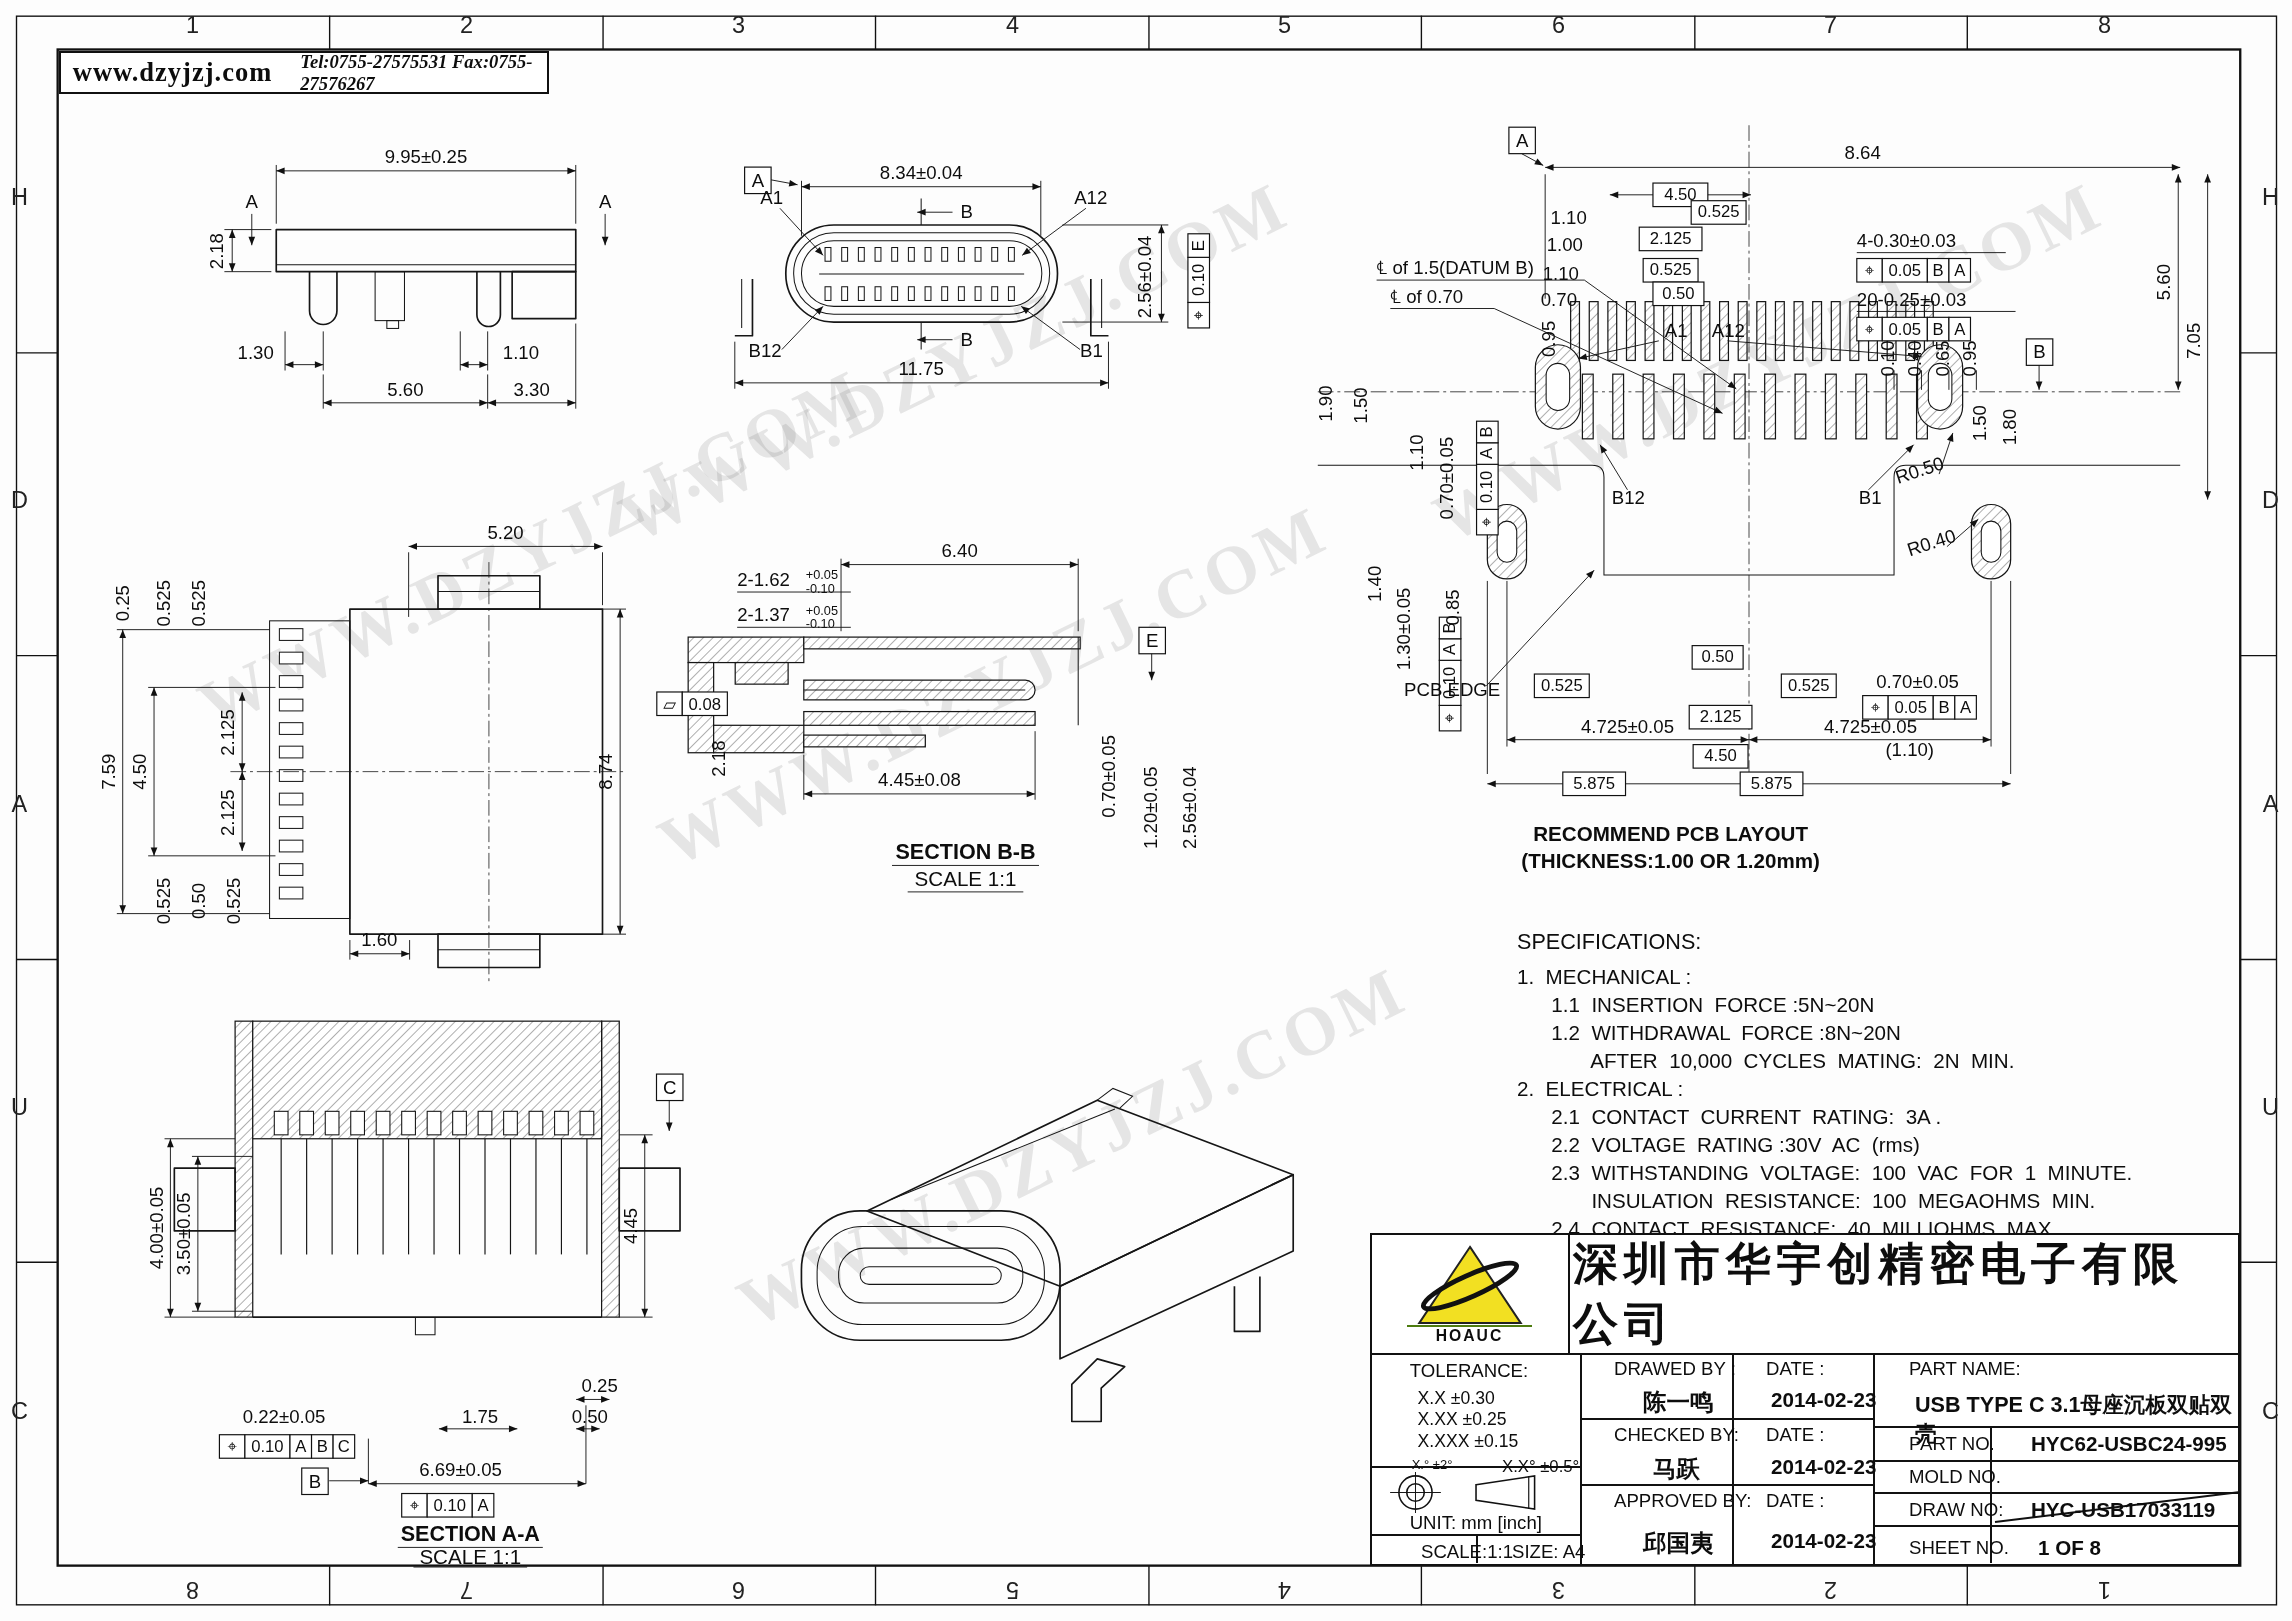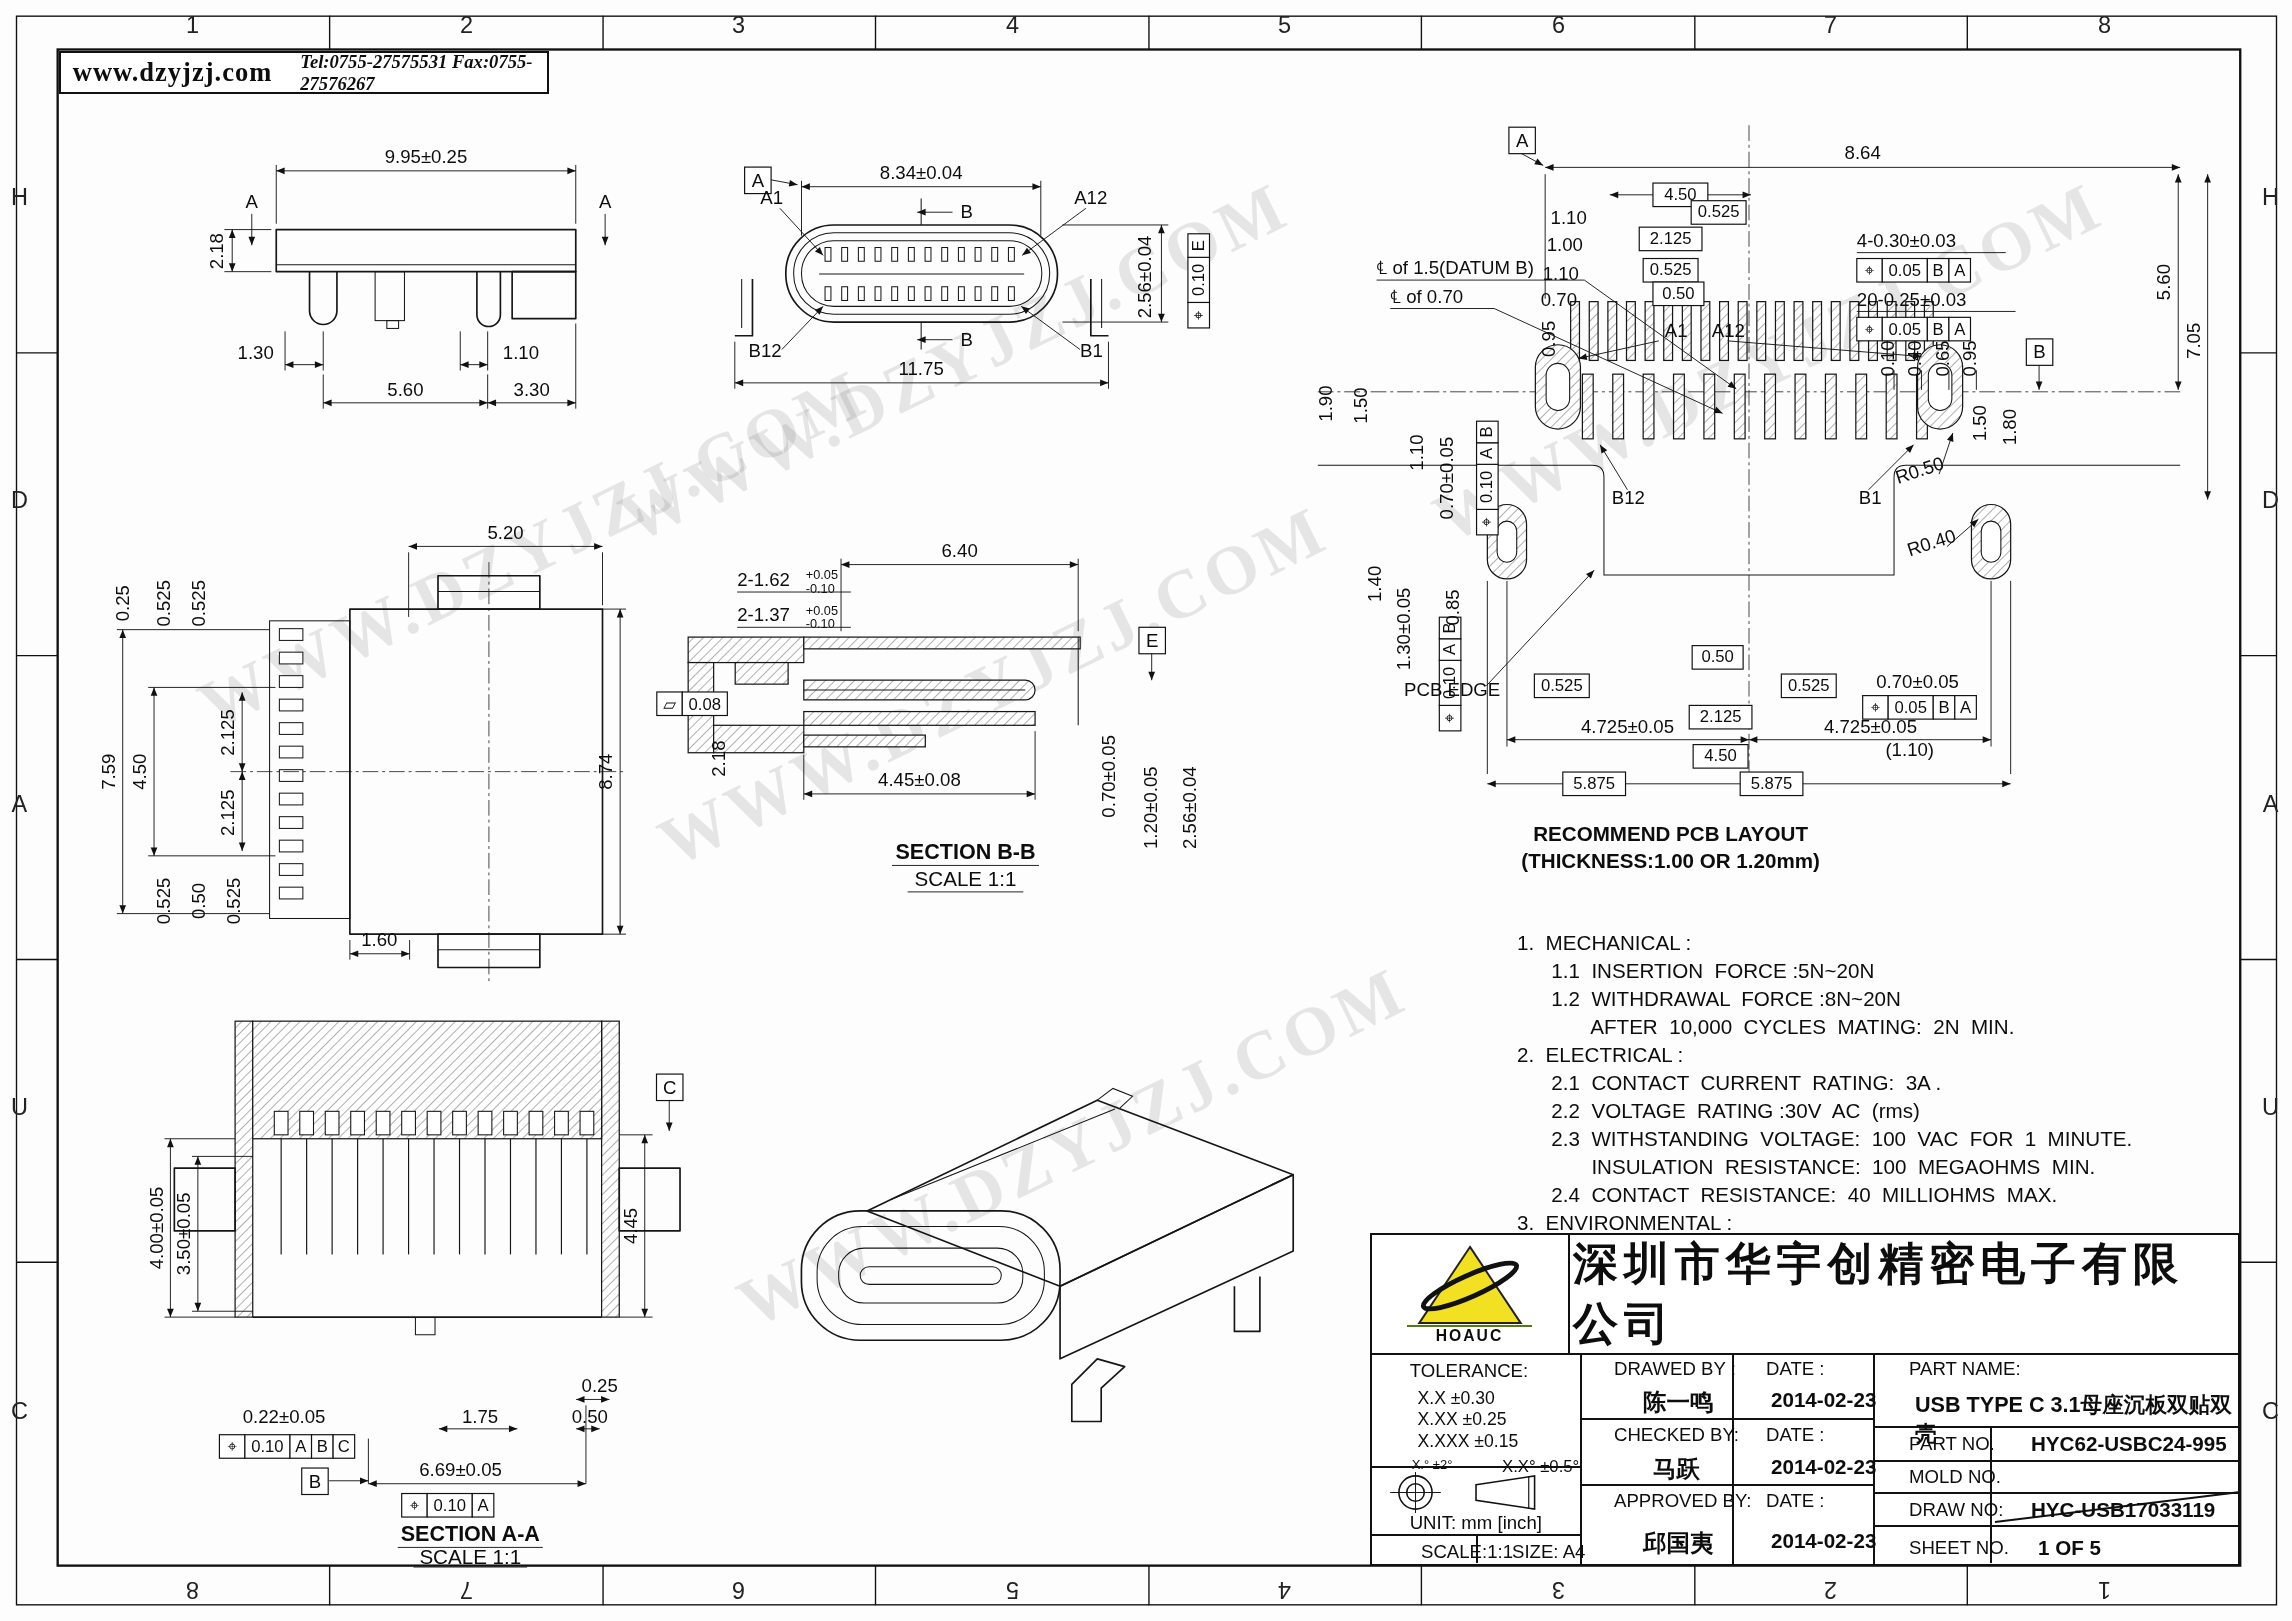--- a/index.html
+++ b/index.html
@@ -679,20 +679,21 @@
       <rect class="o2" x="66" y="243" width="188" height="56" rx="26"></rect>
       <rect class="o2" x="88" y="262" width="144" height="18" rx="9"></rect>
       <path class="ol" d="M330,356 l-26,26 v38 h30 v-34 l24,-22 z" fill="#fff"></path>
       <path class="ol" d="M470,282 v46 h26 v-56" fill="#fff"></path>
       <path class="o2" d="M330,92 l16,-12 l20,8 l-13,12"></path>
       <line class="o2" x1="120" y1="193" x2="348" y2="101"></line>
     </g>
   </svg>
 
   <div id="specs" class="abs">
+    <div class="t">SPECIFICATIONS:</div>
     <div class="ln">1.  MECHANICAL :</div>
     <div class="ln">      1.1  INSERTION  FORCE :5N~20N</div>
     <div class="ln">      1.2  WITHDRAWAL  FORCE :8N~20N</div>
     <div class="ln">             AFTER  10,000  CYCLES  MATING:  2N  MIN.</div>
     <div class="ln">2.  ELECTRICAL :</div>
     <div class="ln">      2.1  CONTACT  CURRENT  RATING:  3A .</div>
     <div class="ln">      2.2  VOLTAGE  RATING :30V  AC  (rms)</div>
     <div class="ln">      2.3  WITHSTANDING  VOLTAGE:  100  VAC  FOR  1  MINUTE.</div>
     <div class="ln">             INSULATION  RESISTANCE:  100  MEGAOHMS  MIN.</div>
     <div class="ln">      2.4  CONTACT  RESISTANCE:  40  MILLIOHMS  MAX.</div>
@@ -758,17 +759,17 @@
     <div class="cell val" style="left:375px;top:294px">2014-02-23</div>
 
     <div class="cell" style="left:513px;top:123px">PART  NAME:</div>
     <div class="cell val" style="left:519px;top:155px;font-size:21.6px">USB TYPE C 3.1母座沉板双贴双壳</div>
     <div class="cell" style="left:513px;top:198px">PART  NO.</div>
     <div class="cell val" style="left:635px;top:197px">HYC62-USBC24-995</div>
     <div class="cell" style="left:513px;top:231px">MOLD  NO.</div>
     <div class="cell" style="left:513px;top:264px">DRAW  NO:</div>
     <div class="cell val" style="left:635px;top:263px">HYC-USB17033119</div>
     <div class="cell" style="left:513px;top:302px">SHEET  NO.</div>
-    <div class="cell val" style="left:642px;top:301px">1 OF 5</div>
+    <div class="cell val" style="left:642px;top:301px">1 OF 8</div>
   </div>
 
 </div>
 
 
 </body></html>

